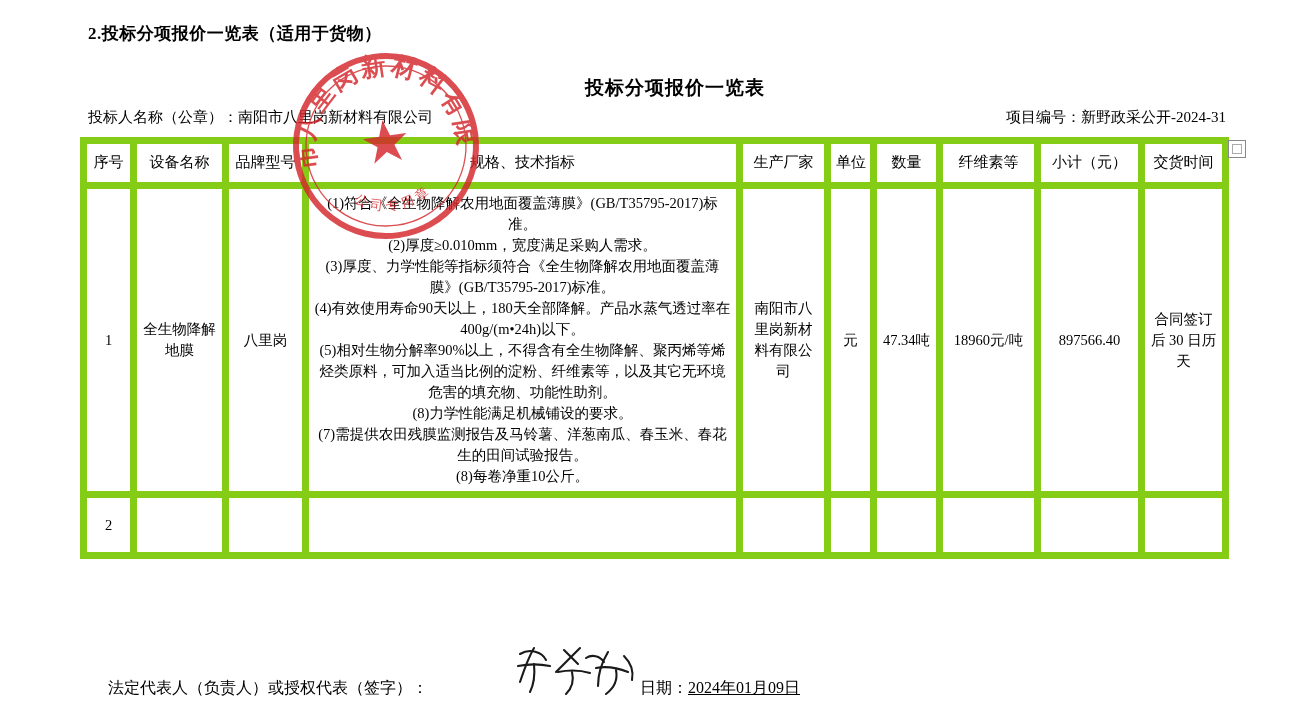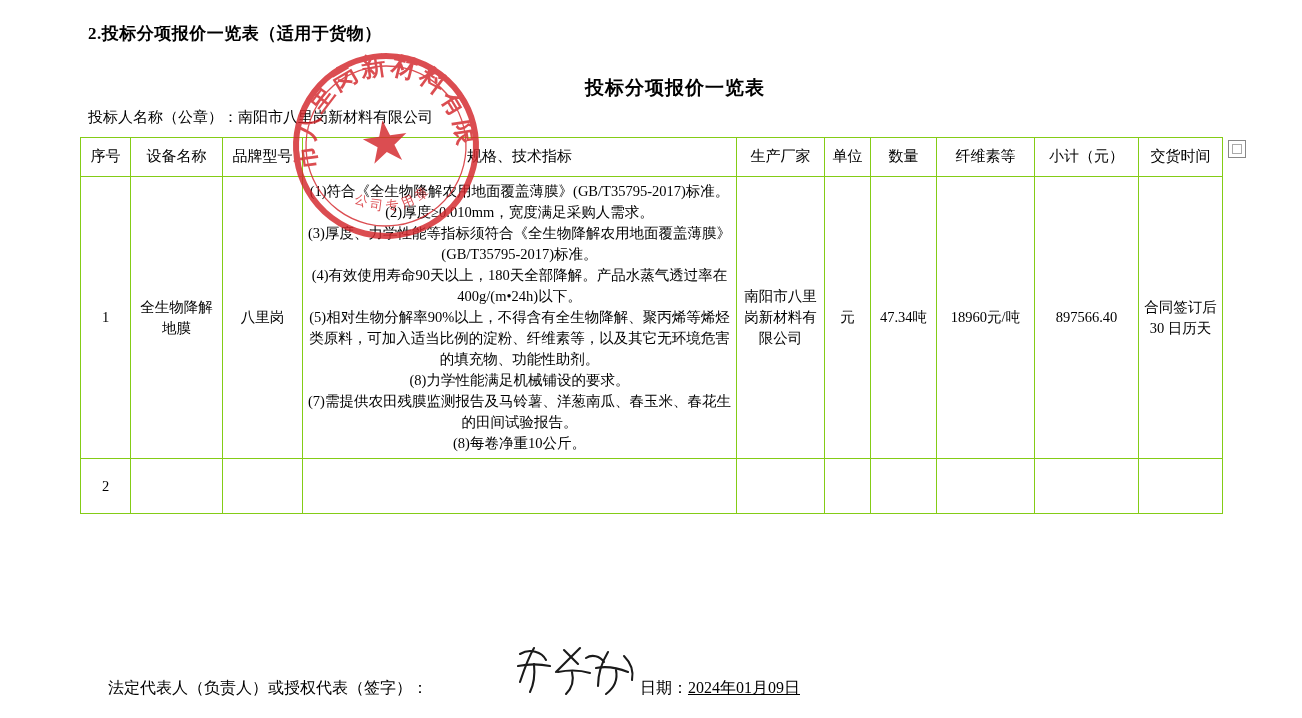--- a/index.html
+++ b/index.html
@@ -57,21 +57,21 @@
   }
   table.main {
     position: absolute;
     left: 80px;
     top: 137px;
     width: 1142px;
     border-collapse: collapse;
     table-layout: fixed;
   }
   table.main td, table.main th {
-    border: 1px solid #84cc16;
+    border: 7px solid #84cc16;
     font-size: 14.5px;
     font-weight: normal;
     padding: 4px 5px;
     vertical-align: middle;
     text-align: center;
     line-height: 1.45;
   }
   table.main thead td {
     height: 30px;
     white-space: nowrap;
@@ -165,20 +165,21 @@
 </head>
 <body>
 
 <div class="page">
 
   <div class="section-heading">2.投标分项报价一览表（适用于货物）</div>
 
   <div class="doc-title">投标分项报价一览表</div>
 
   <div class="bidder-line">投标人名称（公章）：南阳市八里岗新材料有限公司</div>
+  <div class="project-line">项目编号：新野政采公开-2024-31</div>
 
   <table class="main">
     <colgroup>
       <col style="width:50px">
       <col style="width:92px">
       <col style="width:80px">
       <col style="width:434px">
       <col style="width:88px">
       <col style="width:46px">
       <col style="width:66px">

